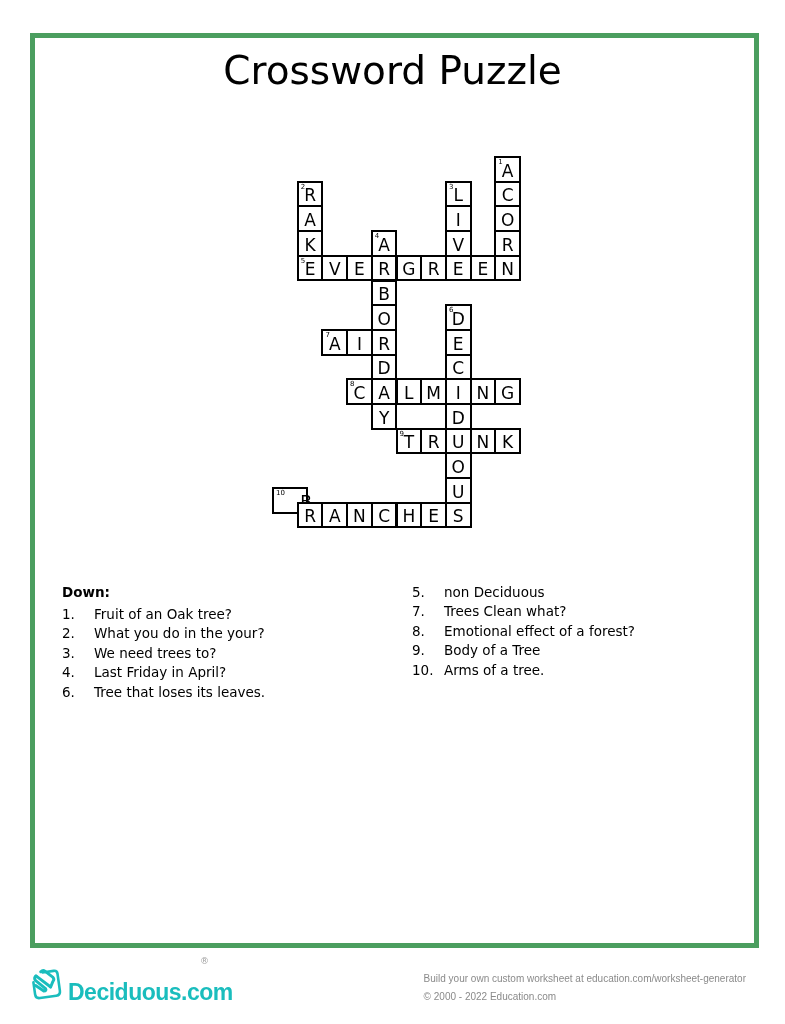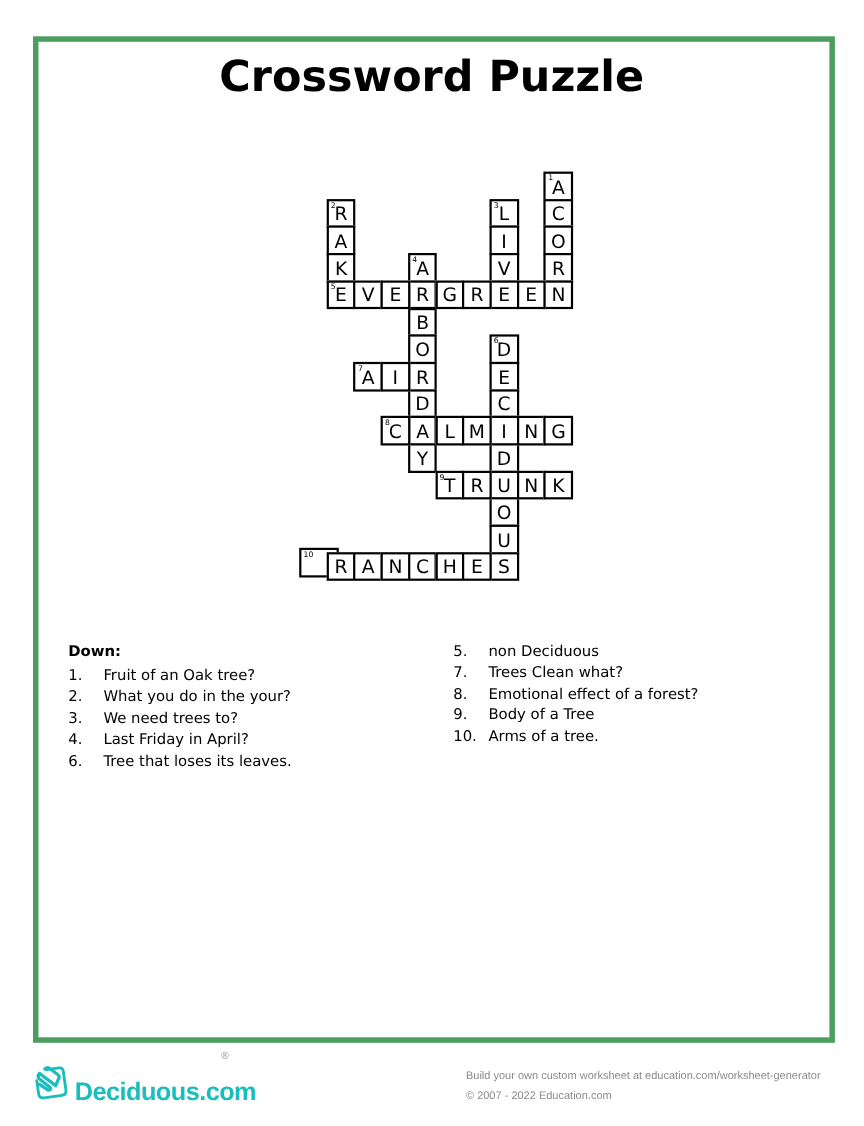--- a/index.html
+++ b/index.html
@@ -12,21 +12,21 @@
   .page{
     position:relative;width:785px;height:1024px;background:#fff;
     font-family:"DejaVu Sans",sans-serif;color:var(--ink);overflow:hidden;
   }
   .border-frame{
     position:absolute;left:30px;top:33px;width:729px;height:915px;
     border:5px solid var(--green);box-sizing:border-box;pointer-events:none;
   }
   .title{
     position:absolute;left:0;right:0;top:48px;margin:0;
-    text-align:center;font-size:39px;font-weight:bold;line-height:46px;color:var(--ink);
+    text-align:center;font-size:39px;font-weight:normal;line-height:46px;color:var(--ink);
   }
   
   .grid{position:absolute;left:272px;top:156px;width:249px;height:372px;}
   .cell{
     position:absolute;width:26.7px;height:26.7px;box-sizing:border-box;
     border:2px solid var(--ink);background:#fff;
     display:flex;align-items:flex-end;justify-content:center;
   }
   .cell-letter{font-size:17px;line-height:1;margin-bottom:1px;}
   .cell-number{position:absolute;top:0px;left:2px;font-size:7px;line-height:8px;}
@@ -201,21 +201,21 @@
       </div>
       <div class="cell" style="left: 148.2px; top: 271.7px;">
         <span class="cell-letter">R</span>
       </div>
       <div class="cell" style="left: 197.6px; top: 271.7px;">
         <span class="cell-letter">N</span>
       </div>
       <div class="cell" style="left: 222.3px; top: 271.7px;">
         <span class="cell-letter">K</span>
       </div>
-      <div class="cell" style="left: 0px; top: 342px; padding-left: 32px;">
+      <div class="cell" style="left: 0px; top: 331px; padding-left: 32px;">
         <span class="cell-number">10</span>
         <span class="cell-letter">B</span>
       </div>
       <div class="cell" style="left: 24.7px; top: 345.8px;">
         <span class="cell-letter">R</span>
       </div>
       <div class="cell" style="left: 49.4px; top: 345.8px;">
         <span class="cell-letter">A</span>
       </div>
       <div class="cell" style="left: 74.1px; top: 345.8px;">
@@ -291,16 +291,16 @@
         <path d="M 18 6 Q 21 4 23 6 L 31 14 Q 33 17 30.5 19 L 27 25" stroke-width="3.4"></path>
         <path d="M 12 10 Q 9 12 10.5 15 L 21 26 Q 22 29 18.5 28.5 L 10 21" stroke-width="3.4"></path>
       </g>
     </svg>
     <span class="logo-text">Deciduous.com</span>
   </div>
   <span class="registered-mark">®</span>
 
   <div class="footer-right">
     <div>Build your own custom worksheet at education.com/worksheet-generator</div>
-    <div>© 2007 - 2022 Education.com</div>
+    <div>© 2000 - 2022 Education.com</div>
   </div>
 
 </div>
 
 </body></html>

